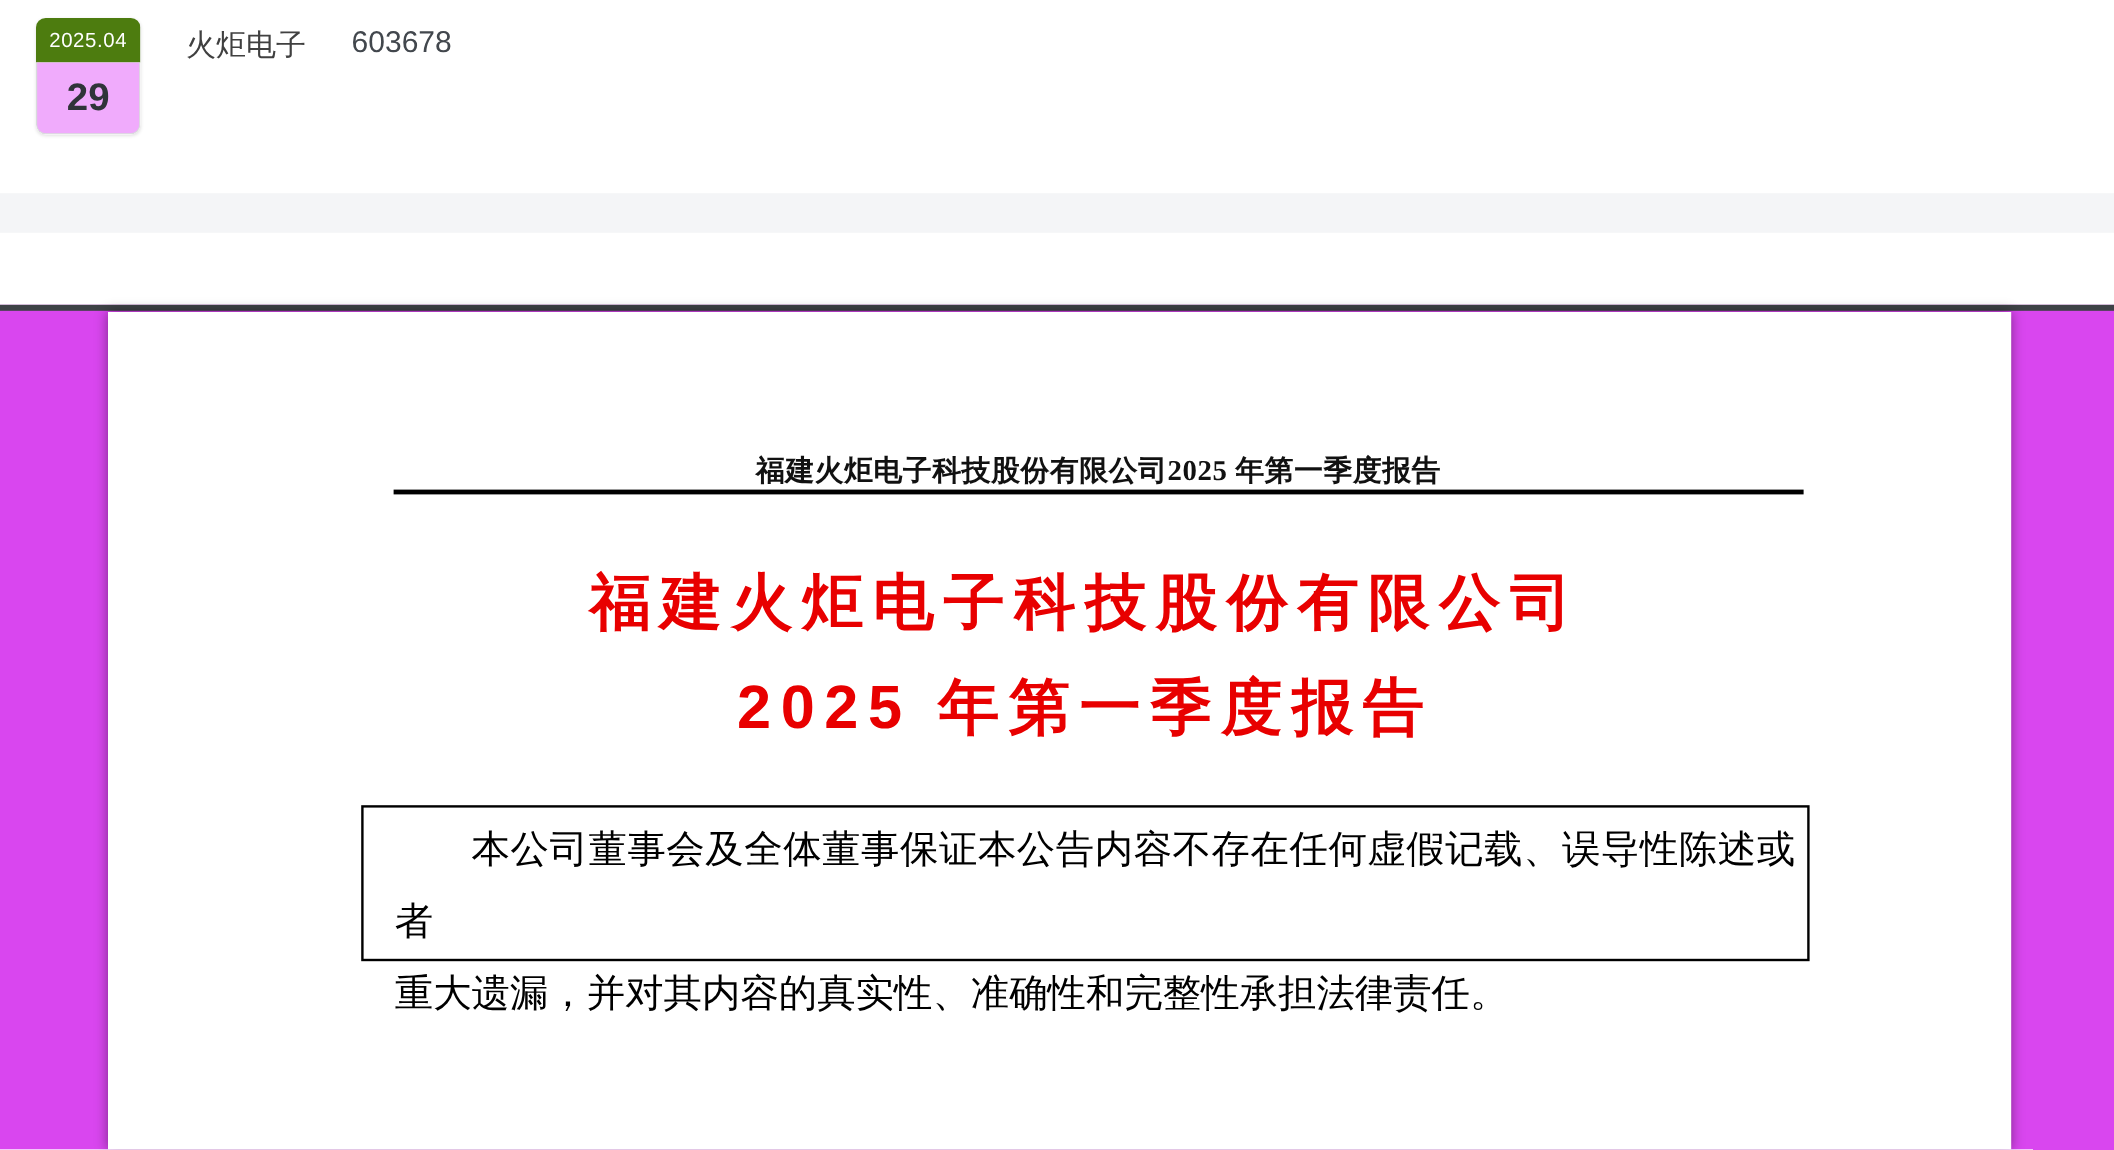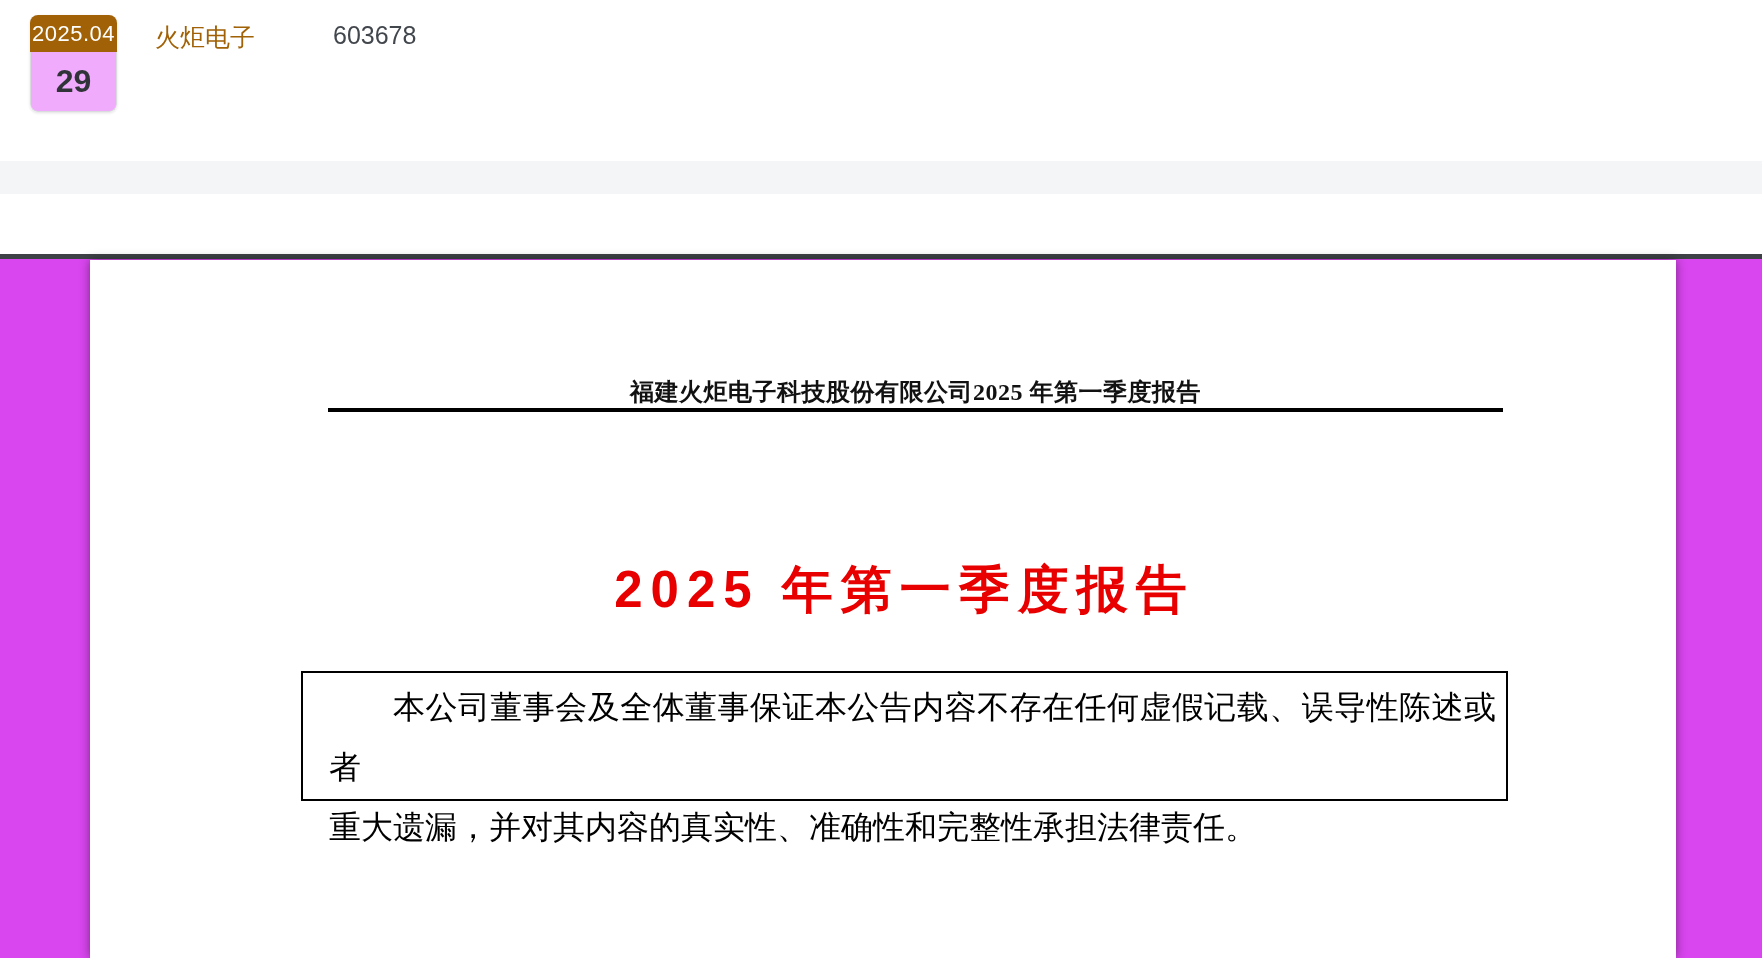--- a/index.html
+++ b/index.html
@@ -13,39 +13,39 @@
 
   
   .site-header { position:absolute; left:0; top:0; width:100%; height:161px; background:#fff; }
 
   .date-badge {
     position:absolute; left:30px; top:15px; width:87px; height:97px;
     border-radius:8px; overflow:hidden;
     box-shadow:0 1px 3px rgba(0,0,0,0.12);
   }
   .date-badge-month {
-    height:37px; background:#a16207; color:#ffffff;
-    font-size:22px; display:flex; align-items:center; justify-content:center;
+    height:37px; background:#4d7c0f; color:#ffffff;
+    font-size:17px; display:flex; align-items:center; justify-content:center;
     letter-spacing:0.5px;
   }
   .date-badge-day {
     height:60px; background:#f0abfc; color:#303439;
     border:1px solid #d9dbdd; border-top:none;
     border-radius:0 0 8px 8px;
     font-size:32px; font-weight:bold;
     display:flex; align-items:center; justify-content:center;
   }
 
   .company-link {
     position:absolute; left:155px; top:21px;
-    font-size:25px; color:#a16207; text-decoration:none; cursor:pointer;
+    font-size:25px; color:#404040; text-decoration:none; cursor:pointer;
   }
   .stock-code {
     position:absolute; left:293px; top:21px;
-    font-size:25px; color:#42474d;margin-left:40px;
+    font-size:25px; color:#42474d;
   }
   .announcement-title {
     position:absolute; left:151px; top:75px;
     font-size:30px; font-weight:bold; color:#0d0e10; letter-spacing:0.5px;
   }
 
   .divider-band {
     position:absolute; left:0; top:161px; width:100%; height:33px;
     background:#f4f5f7;
   }
@@ -118,20 +118,23 @@
 
 <div class="divider-band"></div>
 
 <div class="pdf-viewer">
   <div class="viewer-top-shade"></div>
 
   <div class="pdf-page">
     <div class="doc-running-header doc-serif">福建火炬电子科技股份有限公司2025 年第一季度报告</div>
     <div class="doc-rule"></div>
 
+    <div class="doc-content doc-red-title-1">
+      <span class="red-title">福建火炬电子科技股份有限公司</span>
+    </div>
     <div class="doc-content doc-red-title-2">
       <span class="red-title">2025 年第一季度报告</span>
     </div>
 
     <div class="disclaimer-box doc-serif">
       <div class="disclaimer-line-1">本公司董事会及全体董事保证本公告内容不存在任何虚假记载、误导性陈述或者</div>
       <div class="disclaimer-line-2">重大遗漏，并对其内容的真实性、准确性和完整性承担法律责任。</div>
     </div>
 
   </div>

